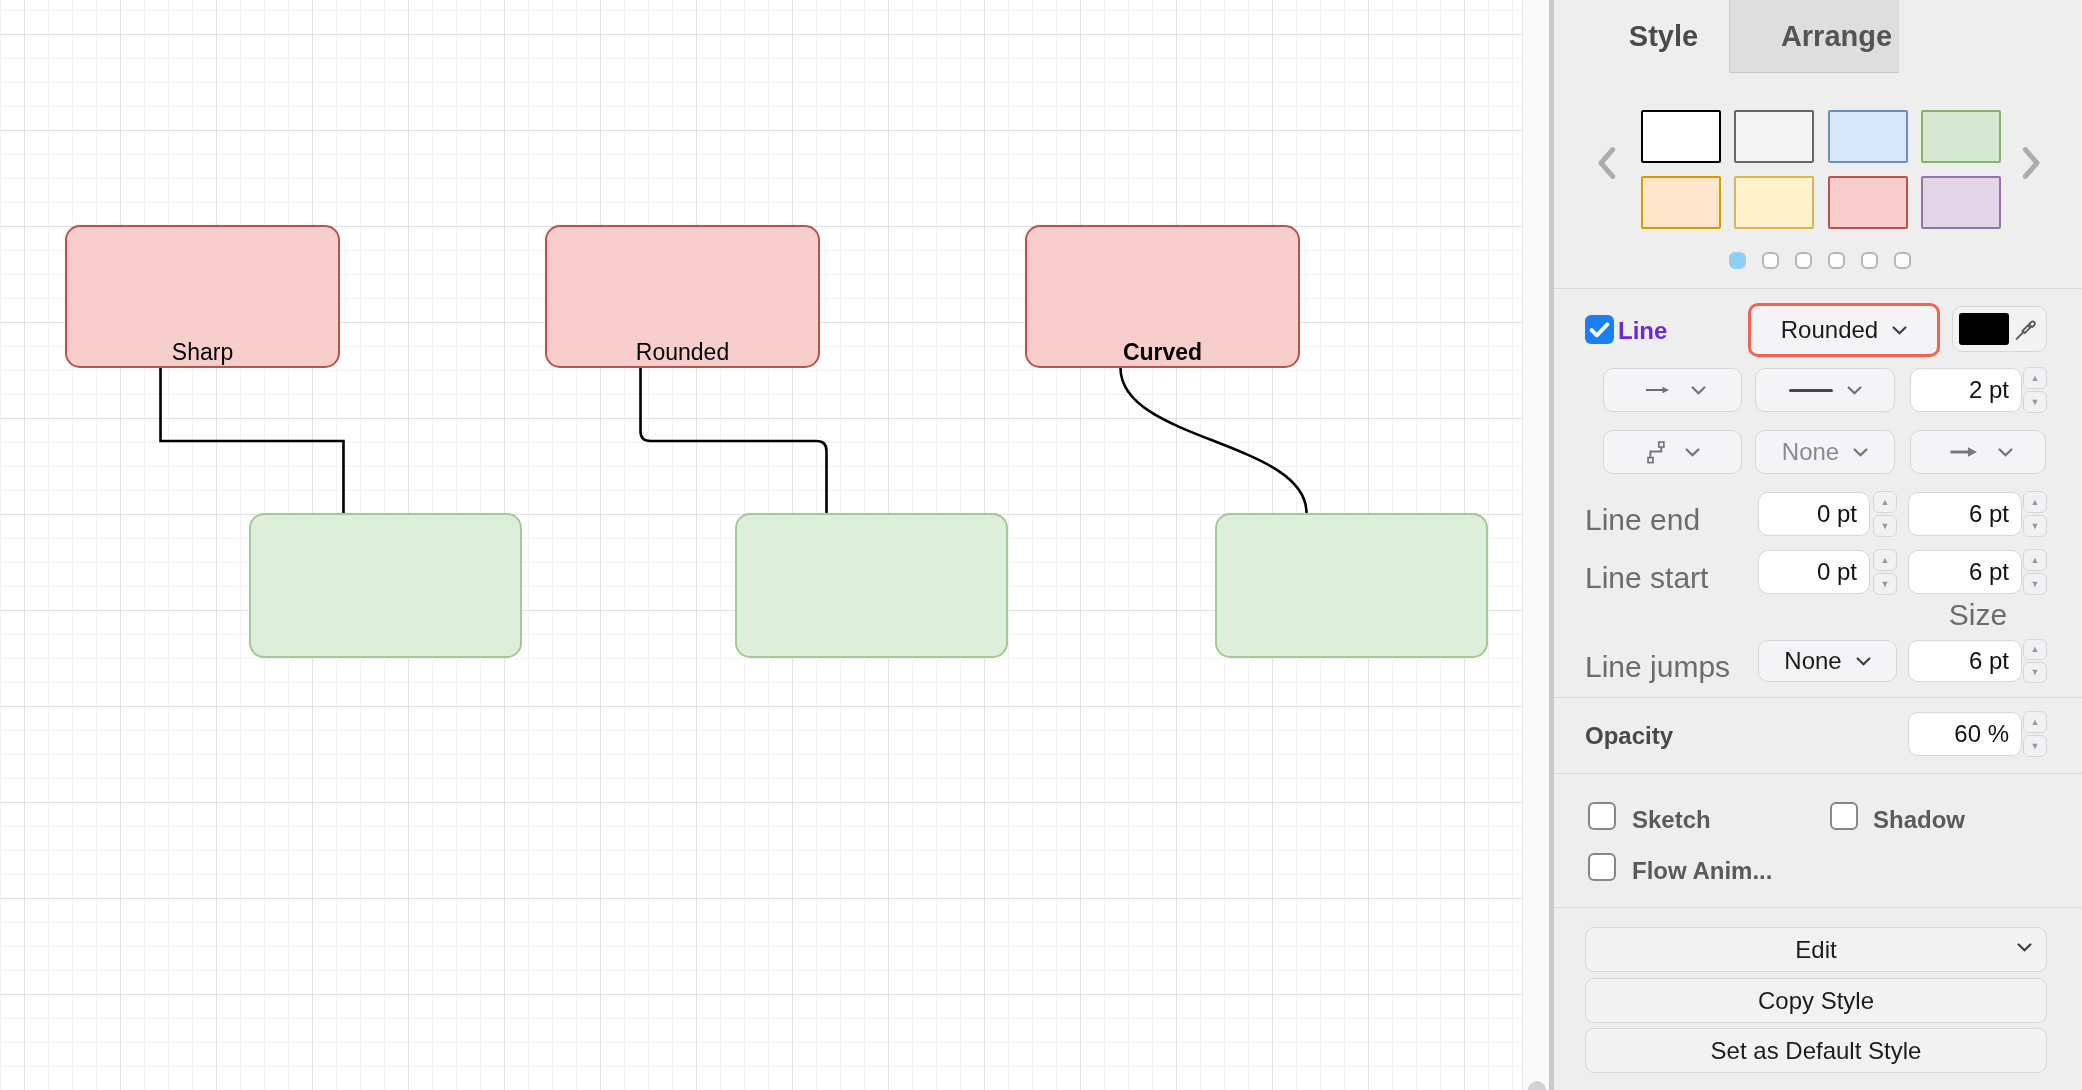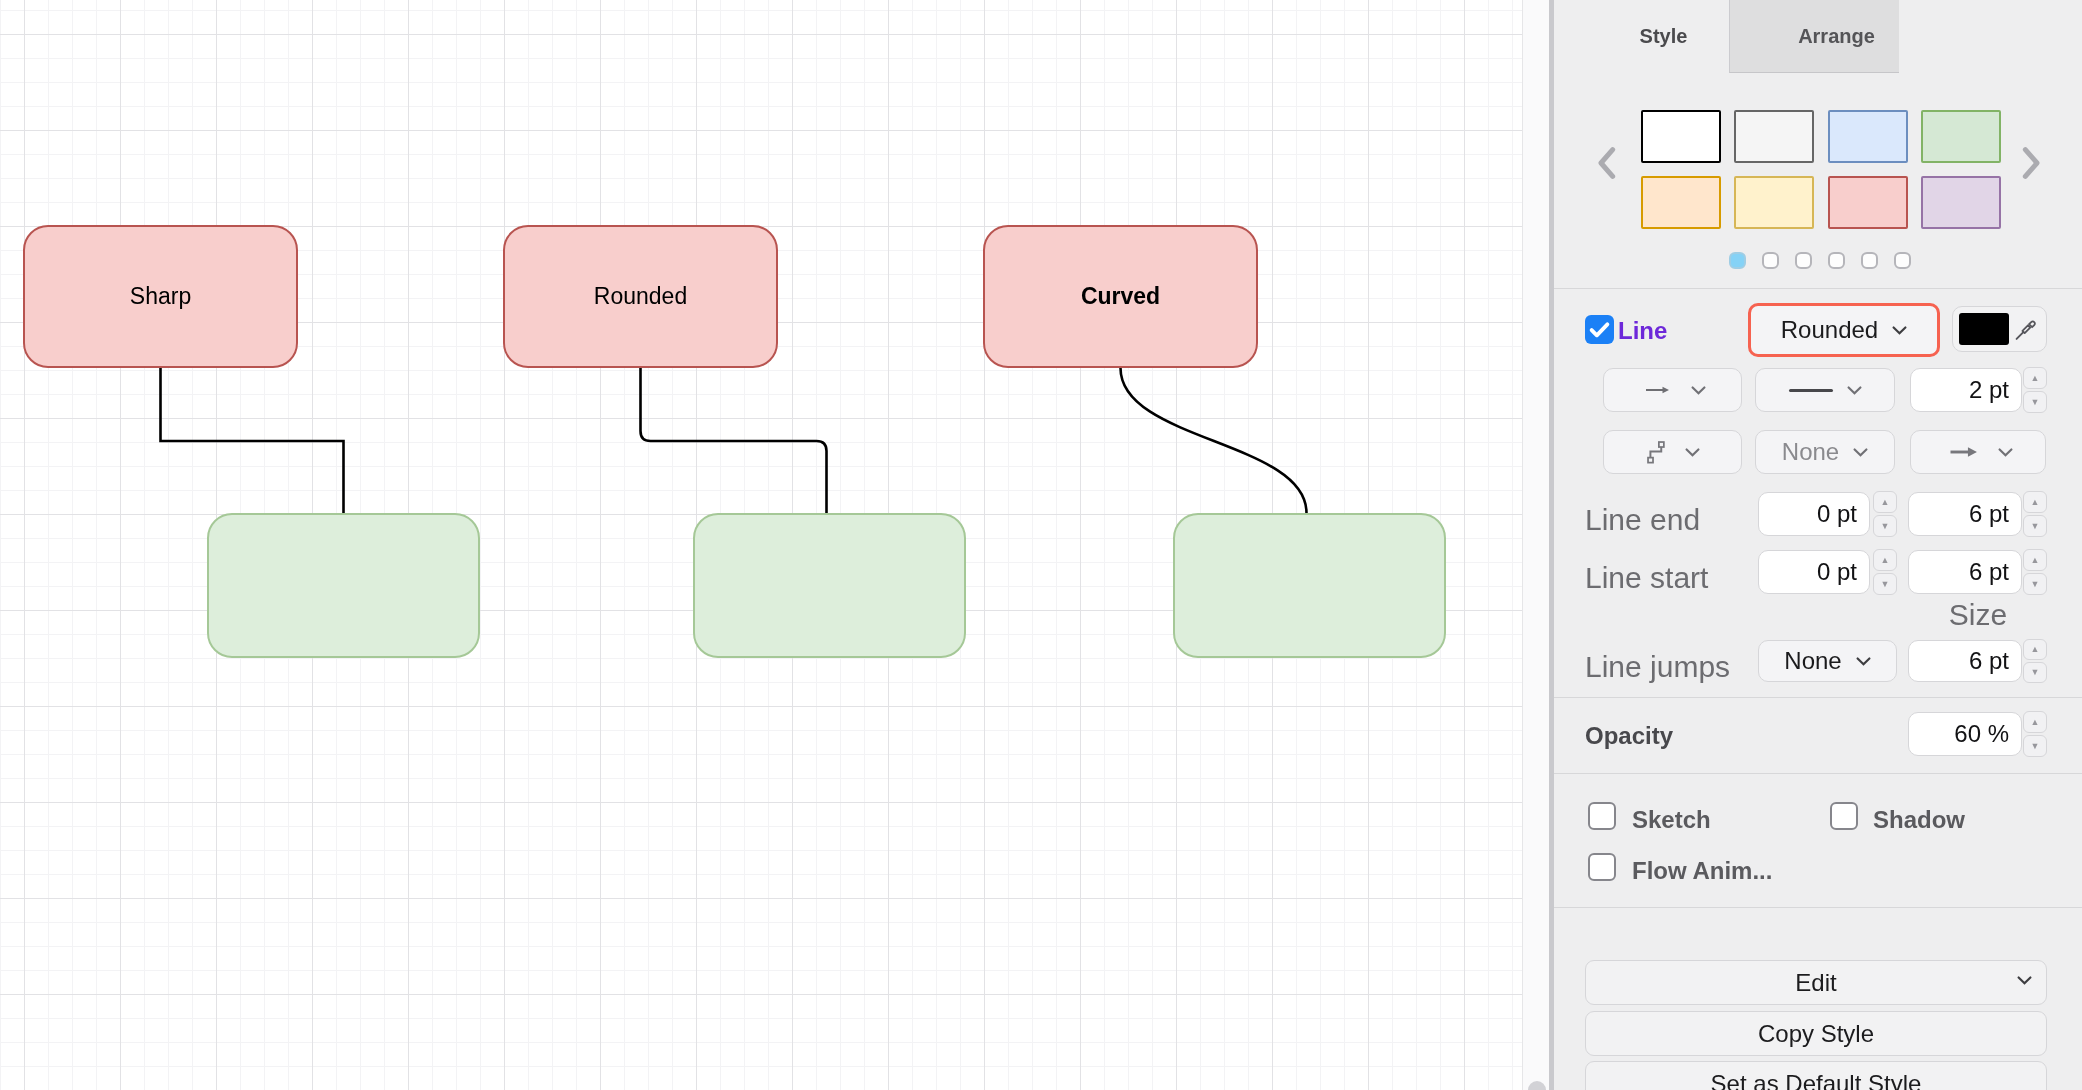--- a/index.html
+++ b/index.html
@@ -15,42 +15,43 @@
     background-image:
       linear-gradient(to bottom,#e2e2e5 1px,transparent 1px),
       linear-gradient(to right,#e2e2e5 1px,transparent 1px),
       linear-gradient(to bottom,#f3f3f5 1px,transparent 1px),
       linear-gradient(to right,#f3f3f5 1px,transparent 1px);
     background-size:96px 96px,96px 96px,24px 24px,24px 24px;
     background-position:0 34px,24px 0,0 10px,0 0;
   }
   .edges{position:absolute;left:0;top:0;}
   .node{
-    position:absolute;border:2.5px solid #000;border-radius:25px;
-    display:flex;align-items:center;justify-content:center;
+    position:absolute;border:2.5px solid #000;border-radius:15px;
+    display:flex;align-items:flex-end;justify-content:center;
     box-sizing:border-box;
+    margin-left:42px;
   }
   .node .nlabel{font-size:23px;color:#000;}
   .n-sharp{left:23px;top:225px;width:275px;height:143px;}
   .n-rounded{left:503px;top:225px;width:275px;height:143px;}
   .n-curved{left:983px;top:225px;width:275px;height:143px;}
   .n-t1{left:207px;top:513px;width:273px;height:145px;}
   .n-t2{left:693px;top:513px;width:273px;height:145px;}
   .n-t3{left:1173px;top:513px;width:273px;height:145px;}
 
   
   .scrollstrip{position:absolute;left:1522px;top:0;width:27px;height:1090px;background:#fafafb;border-left:1px solid #e6e6e8;box-sizing:border-box;}
   .scroll-nub{position:absolute;left:5px;bottom:-9px;width:18px;height:18px;border-radius:50%;background:#d2d2d6;}
   .vdivider{position:absolute;left:1549px;top:0;width:5px;height:1090px;background:#c9c9cd;}
 
   
   .panel{position:absolute;left:1554px;top:0;width:528px;height:1090px;background:#eeeeef;}
   .tabbar{position:absolute;left:0;top:0;width:528px;height:73px;display:flex;}
   .tab{display:flex;align-items:center;justify-content:center;box-sizing:border-box;
-       font-size:20px;font-weight:600;color:#545457;background:#dededf;
+       font-size:29px;font-weight:600;color:#545457;background:#dededf;
        border-bottom:1px solid #c6c6c9;cursor:default;padding-left:44px;}
   .tab.active{background:#eeeeef;border-bottom:none;color:#4a4a4d;}
   .tab-style{width:175px;}
   .tab-text{width:183px;border-left:1px solid #cbcbcf;}
   .tab-arrange{width:170px;border-left:1px solid #cbcbcf;}
 
   .swatch{position:absolute;width:80px;height:53px;border:2.5px solid #000;box-sizing:border-box;border-radius:2px;}
   .nav-arrow{position:absolute;top:146px;width:20px;height:34px;}
   .dots{position:absolute;left:175px;top:252px;display:flex;gap:16px;}
   .dot{width:17px;height:17px;border-radius:6px;border:2.5px solid #b5b5ba;background:#fdfdfd;box-sizing:border-box;}
@@ -81,21 +82,21 @@
     position:absolute;height:44px;border:1px solid #d6d6d9;border-radius:10px;background:#fff;
     box-sizing:border-box;font-size:24px;color:#121214;text-align:right;padding:0 12px 0 4px;
     font-family:"Liberation Sans","DejaVu Sans",sans-serif;outline:none;
   }
   .stepper{position:absolute;width:24px;height:46px;display:flex;flex-direction:column;gap:2px;}
   .stepbtn{flex:1;background:#f1f1f3;border:1px solid #d6d6d9;border-radius:6px;box-sizing:border-box;
     display:flex;align-items:center;justify-content:center;font-size:9px;color:#97979c;line-height:1;}
 
   .pbtn{position:absolute;left:31px;width:462px;height:45px;background:#f2f2f3;border:1px solid #d6d6d9;
     border-radius:9px;box-sizing:border-box;display:flex;align-items:center;justify-content:center;
-    font-size:24px;color:#1c1c1e;cursor:default;margin-top:33px;}
+    font-size:24px;color:#1c1c1e;cursor:default;}
   .pbtn .btn-chevron{position:absolute;right:14px;top:15px;}
   .iconline{width:44px;height:3px;background:#47474b;border-radius:2px;}
 </style>
 </head>
 <body>
 
 <div class="canvas">
   <svg class="edges" width="1522" height="1090">
     <path class="edge-path" d="M160.5 368 V441 H343.5 V513" fill="none" stroke="#000000" stroke-width="2.6"></path>
     <path class="edge-path" d="M640.5 368 V431 Q640.5 441 650.5 441 H816.5 Q826.5 441 826.5 451 V513" fill="none" stroke="#000000" stroke-width="2.6"></path>

